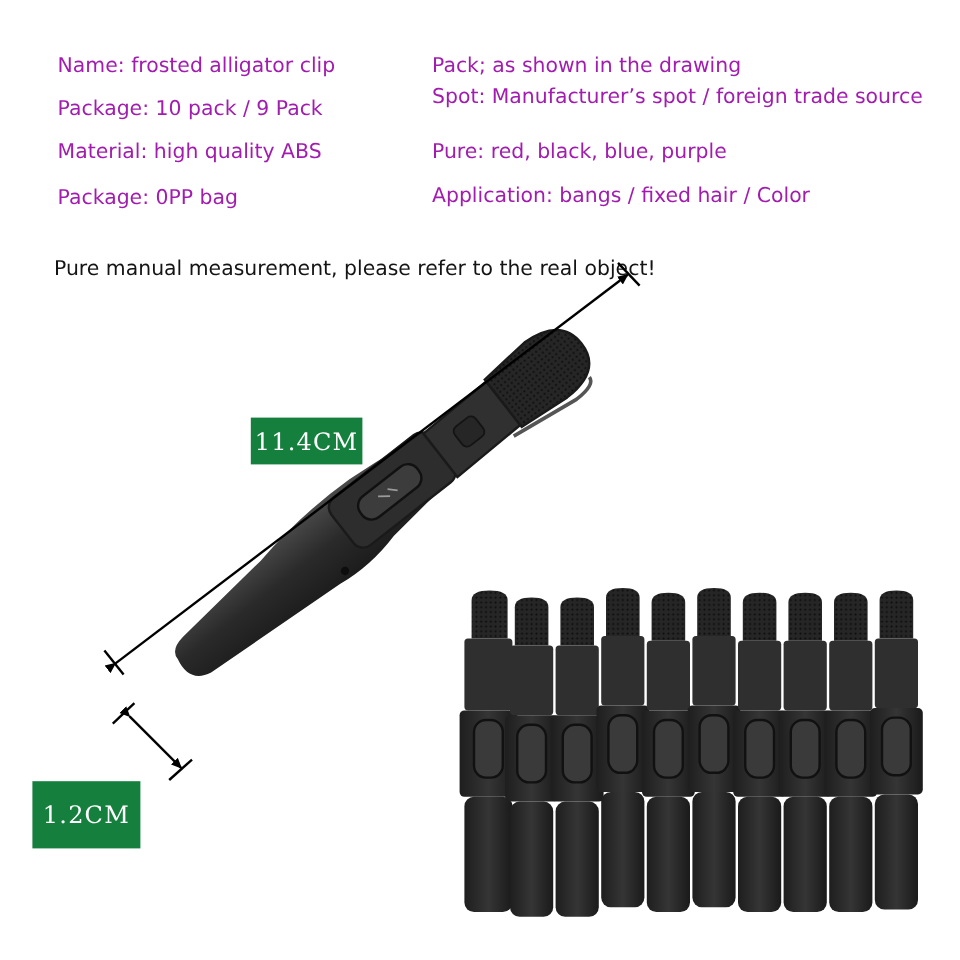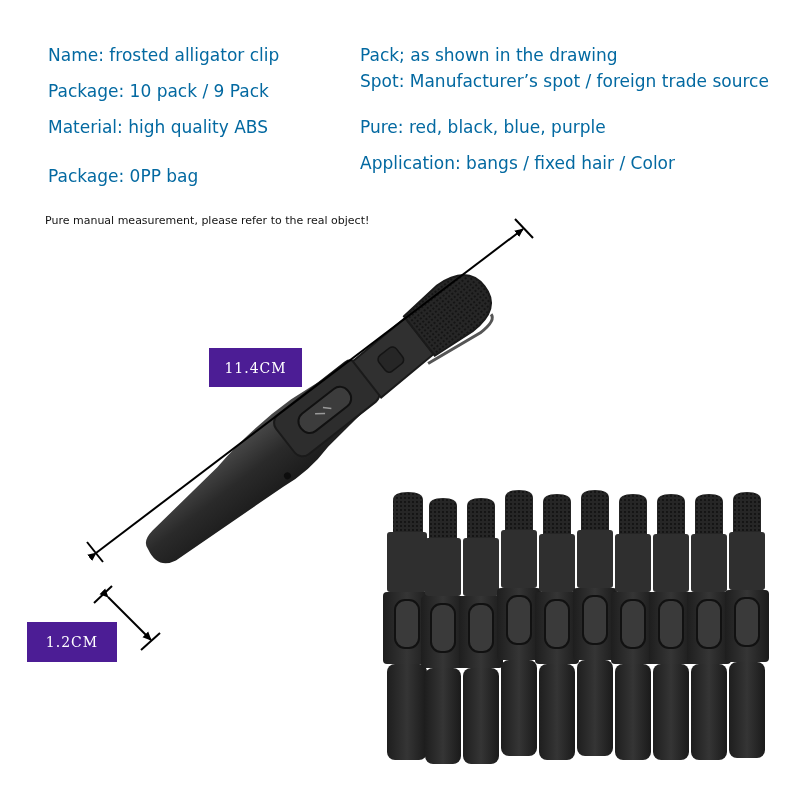--- a/index.html
+++ b/index.html
@@ -1,41 +1,41 @@
 <!DOCTYPE html>
 <html><head>
   <meta charset="utf-8">
   <style>
     * { margin: 0; padding: 0; box-sizing: border-box; }
     html, body { width: 800px; height: 800px; background: #ffffff; overflow: hidden; }
     body { position: relative; font-family: "DejaVu Sans", sans-serif; color: #111111; }
 
-    .spec { position: absolute; font-size: 17px; letter-spacing: 0px; white-space: nowrap; color: #0369a1; }
+    .spec { position: absolute; font-size: 17px; letter-spacing: 0px; white-space: nowrap; color: #a21caf; }
     .spec-left  { left: 48px; }
     .spec-right { left: 360px; }
 
-    .note { position: absolute; left: 45px; top: 214px; font-size: 11px; white-space: nowrap; color: #141414; }
+    .note { position: absolute; left: 45px; top: 214px; font-size: 17px; white-space: nowrap; color: #141414; }
 
     .dim-label {
-      position: absolute; background: #4c1d95; color: #ffffff;
-      font-family: "DejaVu Serif", serif; font-size: 14px; letter-spacing: 1px;
+      position: absolute; background: #15803d; color: #ffffff;
+      font-family: "DejaVu Serif", serif; font-size: 20px; letter-spacing: 1px;
       display: flex; align-items: center; justify-content: center;
     }
     .dim-length { left: 209px; top: 348px; width: 93px; height: 39px; }
-    .dim-width  { left: 27px;  top: 622px; width: 90px; height: 40px; text-align: right; }
+    .dim-width  { left: 27px;  top: 651px; width: 90px; height: 56px; text-align: right; }
 
     svg.layer { position: absolute; left: 0; top: 0; }
   </style>
 </head>
 <body>
 
 <div class="spec spec-left" style="top:45px">Name: frosted alligator clip</div>
 <div class="spec spec-left" style="top:81px">Package: 10 pack / 9 Pack</div>
 <div class="spec spec-left" style="top:117px">Material: high quality ABS</div>
-<div class="spec spec-left" style="top:166px">Package: 0PP bag</div>
+<div class="spec spec-left" style="top:155px">Package: 0PP bag</div>
 
 <div class="spec spec-right" style="top:45px">Pack; as shown in the drawing</div>
 <div class="spec spec-right" style="top:71px">Spot: Manufacturer’s spot / foreign trade source</div>
 <div class="spec spec-right" style="top:117px">Pure: red, black, blue, purple</div>
 <div class="spec spec-right" style="top:153px">Application: bangs / fixed hair / Color</div>
 
 <div class="note">Pure manual measurement, please refer to the real object!</div>
 
 <svg class="layer" width="800" height="800" viewBox="0 0 800 800">
   <defs>

